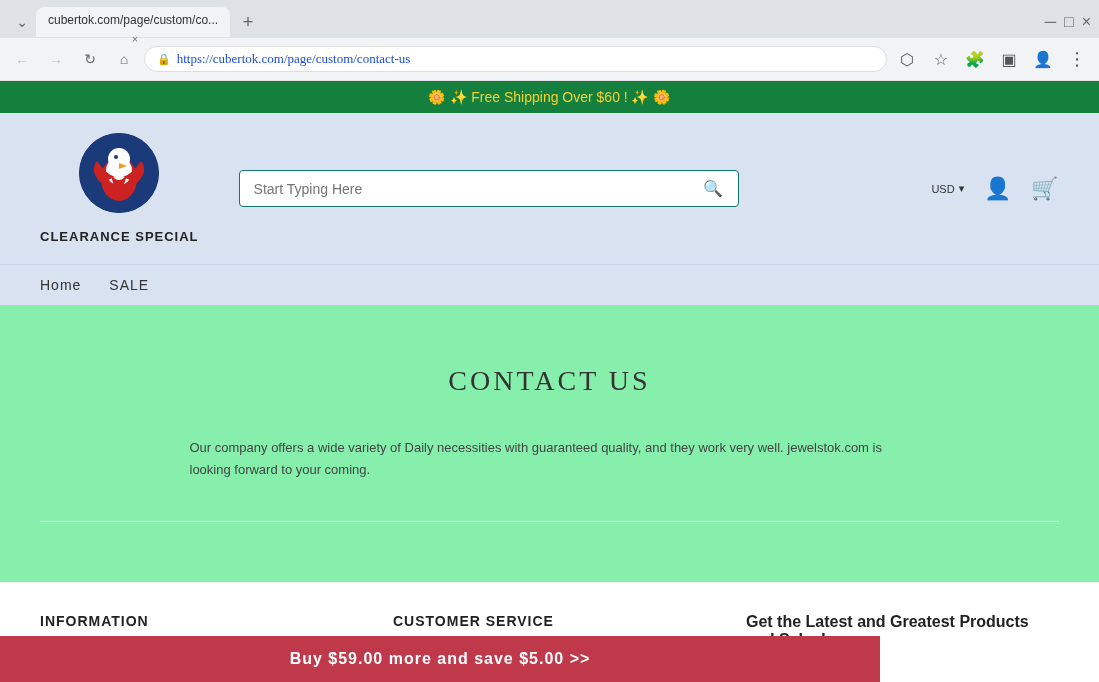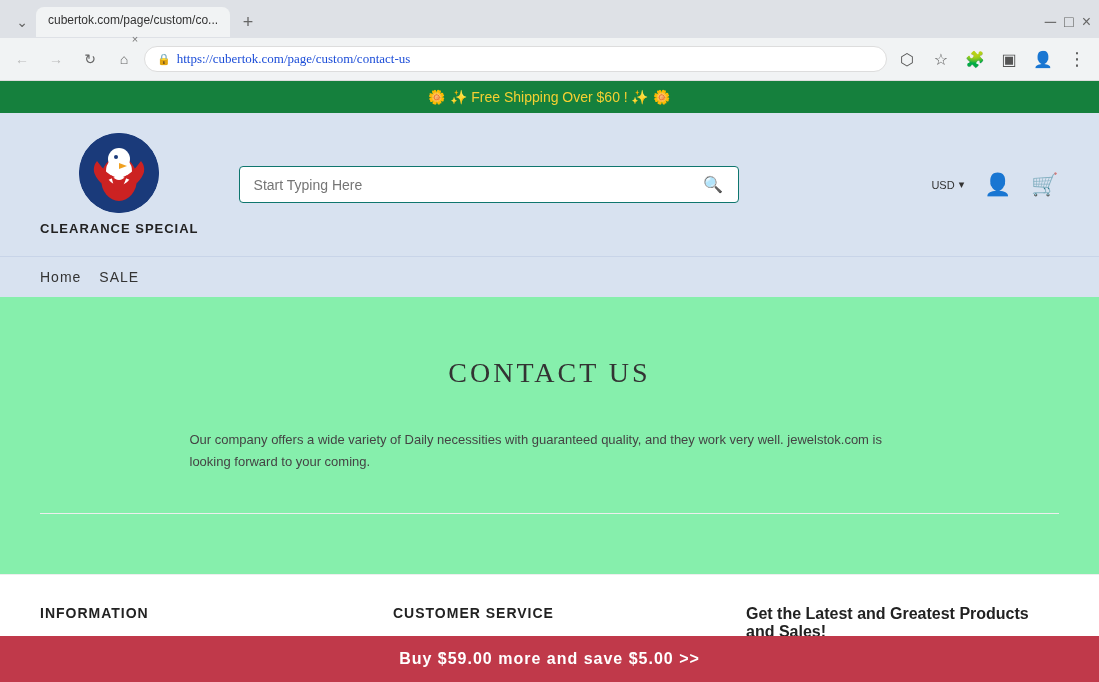--- a/index.html
+++ b/index.html
@@ -139,21 +139,21 @@
       height: 80px;
       border-radius: 50%;
       background: #1a3a7a;
       display: flex;
       align-items: center;
       justify-content: center;
       overflow: hidden;
       position: relative;
     }
     .logo-text {
-      margin-top: 8px;
+      margin-top: 16px;
       font-size: 13px;
       font-weight: bold;
       color: #222;
       text-align: center;
       letter-spacing: 1px;
     }
     .search-bar {
       flex: 1;
       display: flex;
       align-items: center;
@@ -193,21 +193,21 @@
 
     
     .site-nav {
       background: #d8e2f0;
       padding: 0 40px;
       border-top: 1px solid #c8d4e8;
     }
     .site-nav ul {
       display: flex;
       list-style: none;
-      gap: 18px;
+      gap: 28px;
     }
     .site-nav ul li a {
       display: block;
       padding: 12px 0;
       text-decoration: none;
       color: #333;
       font-size: 14px;
       letter-spacing: 1px;
     }
 
@@ -269,21 +269,21 @@
       font-weight: bold;
       color: #222;
       margin-bottom: 8px;
     }
 
     
     .sticky-bar {
       position: fixed;
       bottom: 0;
       left: 0;
-      width: 1099px;
+      width: 880px;
       background: #c0394a;
       color: #fff;
       text-align: center;
       padding: 14px;
       font-size: 16px;
       font-weight: bold;
       letter-spacing: 1px;
       z-index: 999;
     }
 

